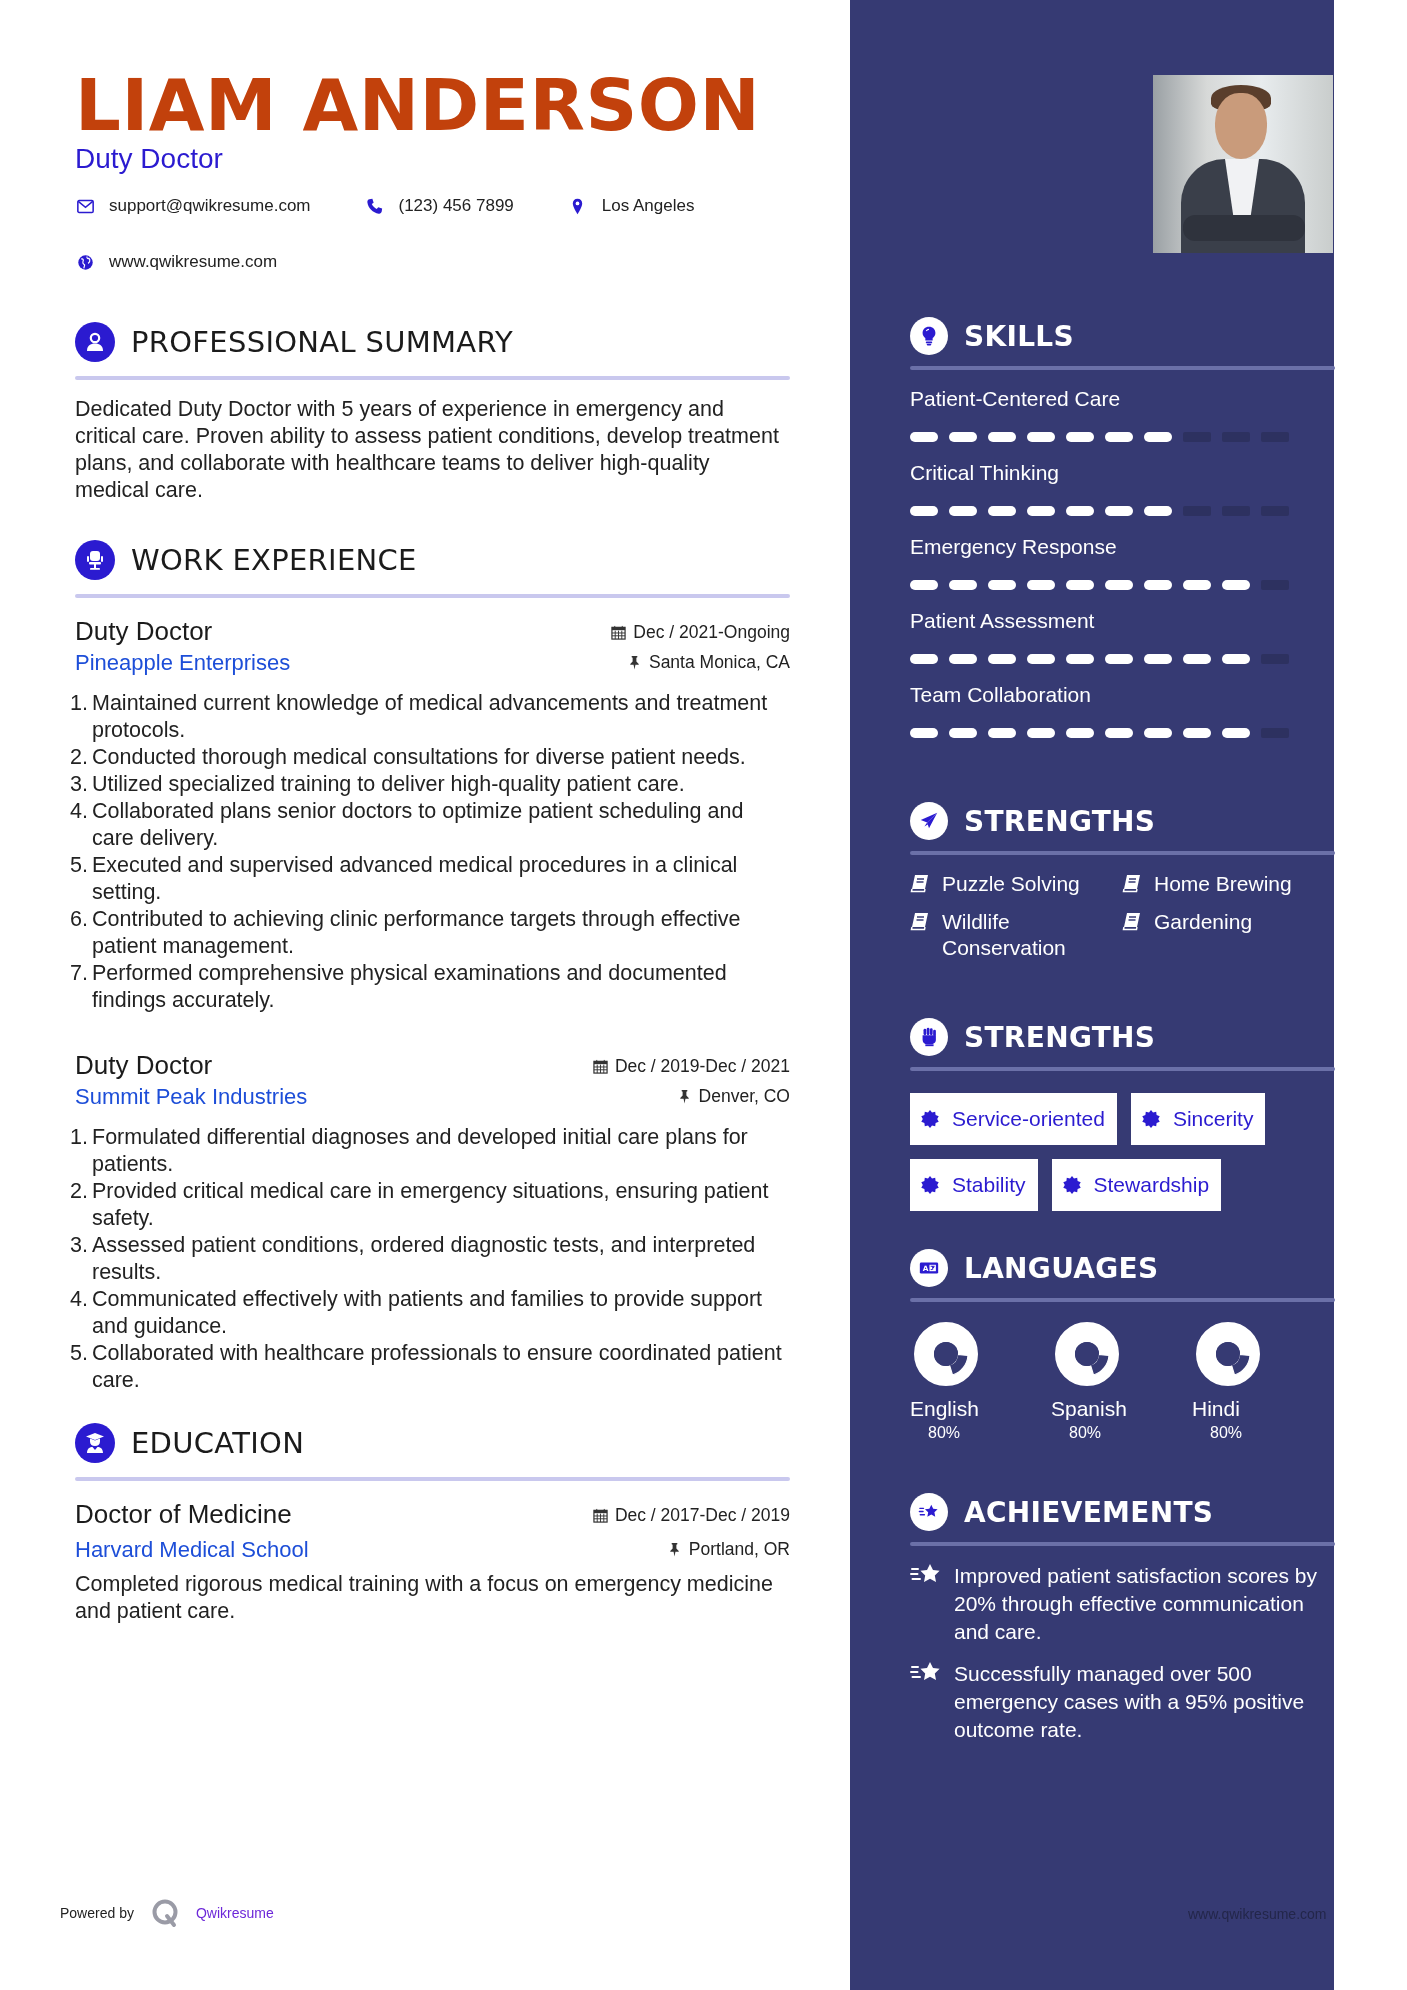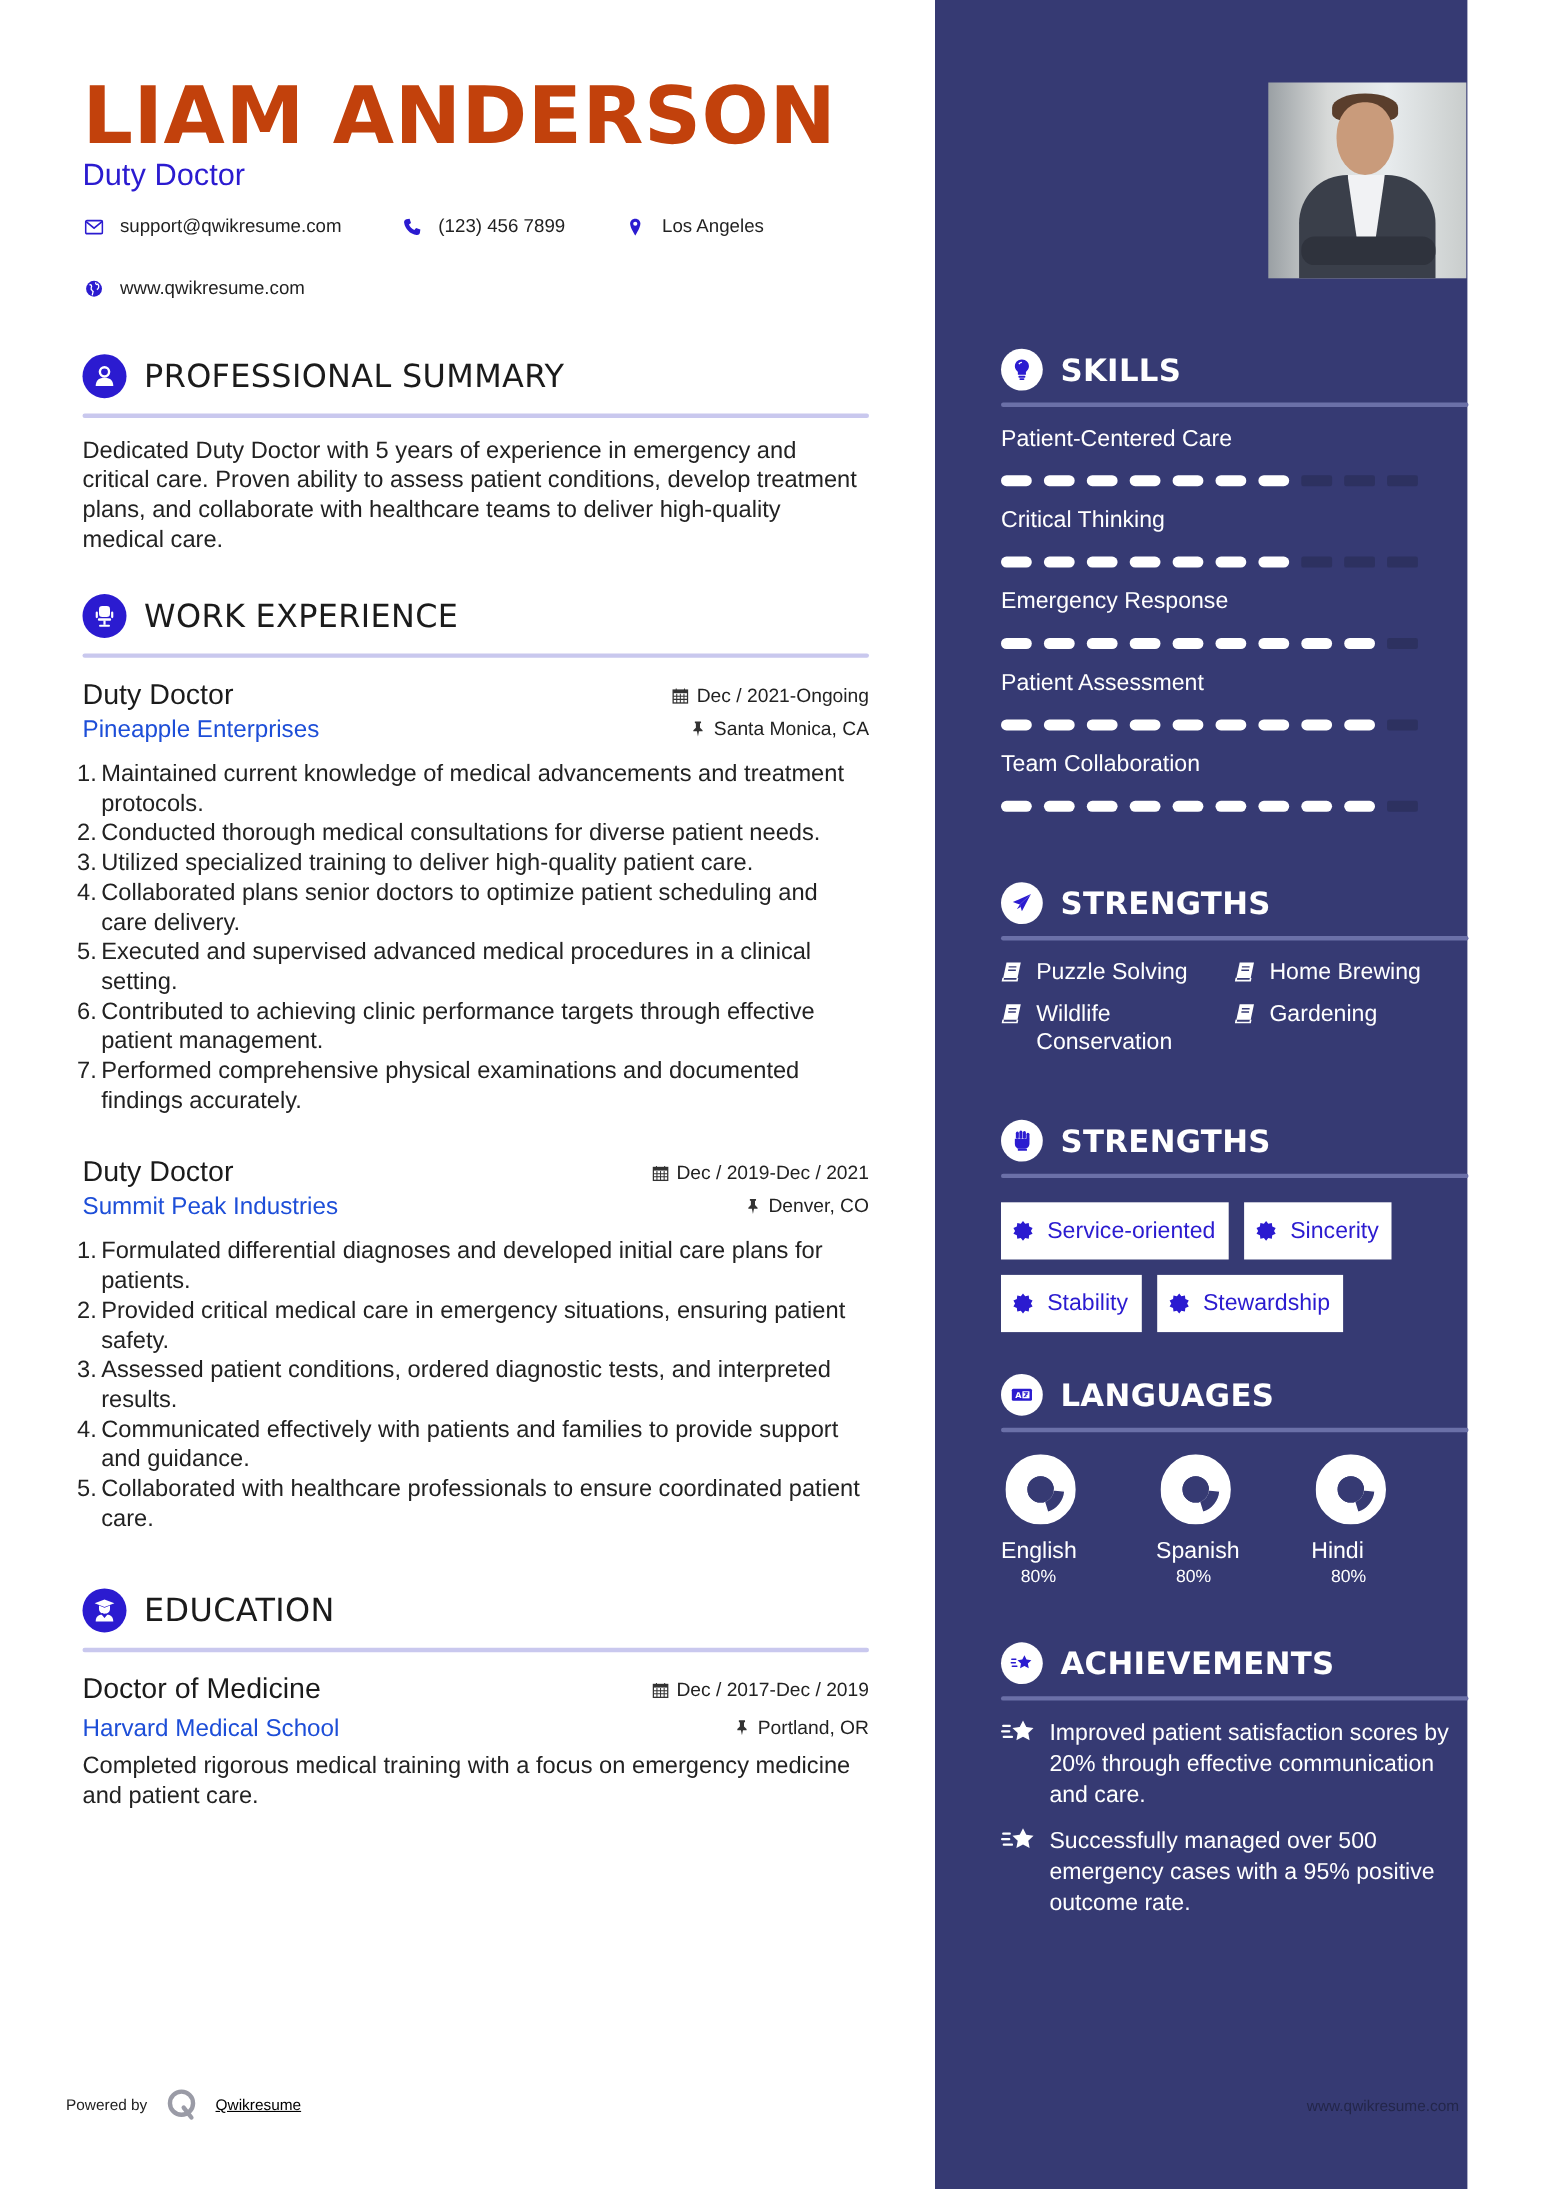--- a/index.html
+++ b/index.html
@@ -35,21 +35,21 @@
     .job-company { font-size: 22px; color: #1d4ed8; line-height: 30px; }
     .meta { font-size: 17.5px; color: #222; display: inline-flex; align-items: center; }
     .meta svg { width: 15px; height: 15px; margin-right: 7px; }
     .bullets { list-style: none; margin-top: 12px; }
     .bullets li { display: flex; font-size: 21.5px; line-height: 27px; color: #222; }
     .bullets li .num { width: 19px; flex-shrink: 0; margin-left: -6px; text-align: right; margin-right: 4px; }
     .edu-desc { font-size: 21.5px; line-height: 27px; color: #222; margin-top: 6px; }
 
     .footer-left { position: absolute; left: 60px; top: 1897px; display: flex; align-items: center; font-size: 14px; color: #222; }
     .footer-left .qlogo { width: 32px; height: 32px; margin: 0 14px 0 16px; }
-    .footer-left .qlink { text-decoration: underline; color: #000000; }
+    .footer-left .qlink { color: #6d28d9; }
 
     
     .photo { position: absolute; left: 303px; top: 75px; width: 180px; height: 178px; background: linear-gradient(90deg,#9aa0a4 0%,#d7d9d8 30%,#e8ecee 60%,#c9cdcc 100%); overflow: hidden; }
     .photo .suit { position: absolute; left: 28px; top: 84px; width: 124px; height: 110px; background: #3a3f4a; border-radius: 44px 44px 0 0; }
     .photo .shirt { position: absolute; left: 72px; top: 84px; width: 34px; height: 70px; background: #f1f2f4; clip-path: polygon(0 0,100% 0,70% 100%,30% 100%); }
     .photo .head { position: absolute; left: 62px; top: 18px; width: 52px; height: 66px; background: #c99b7b; border-radius: 46% 46% 50% 50%; }
     .photo .hair { position: absolute; left: 58px; top: 10px; width: 60px; height: 26px; background: #5a3e2c; border-radius: 50% 50% 30% 30%; }
     .photo .arms { position: absolute; left: 30px; top: 140px; width: 122px; height: 26px; background: #2f333d; border-radius: 12px; }
 
     .s-sec { position: absolute; left: 60px; width: 425px; }
@@ -254,21 +254,21 @@
               <span>Communicated effectively with patients and families to provide support and guidance.</span>
             </li>
           <li>
               <span class="num">5.</span>
               <span>Collaborated with healthcare professionals to ensure coordinated patient care.</span>
             </li>
         </ol>
       </div>
     </div>
 
-    <div class="sec" style="margin-top:48px;">
+    <div class="sec" style="margin-top:27px;">
       <div class="sec-head">
         <span class="sec-icon">
           <svg viewBox="0 0 24 24">
               <path d="M12 2 L21 5.5 L12 9 L3 5.5 Z" fill="#fff"></path>
               <path d="M7 7.5 V10.5 C7 13.5 9.2 15 12 15 C14.8 15 17 13.5 17 10.5 V7.5 L12 9.5 Z" fill="#fff"></path>
               <path d="M4 22 C4 17.5 7 16 9.5 16 L12 19 L14.5 16 C17 16 20 17.5 20 22 Z" fill="#fff"></path>
             </svg>
         </span>
         <span class="sec-title">EDUCATION</span>
       </div>

